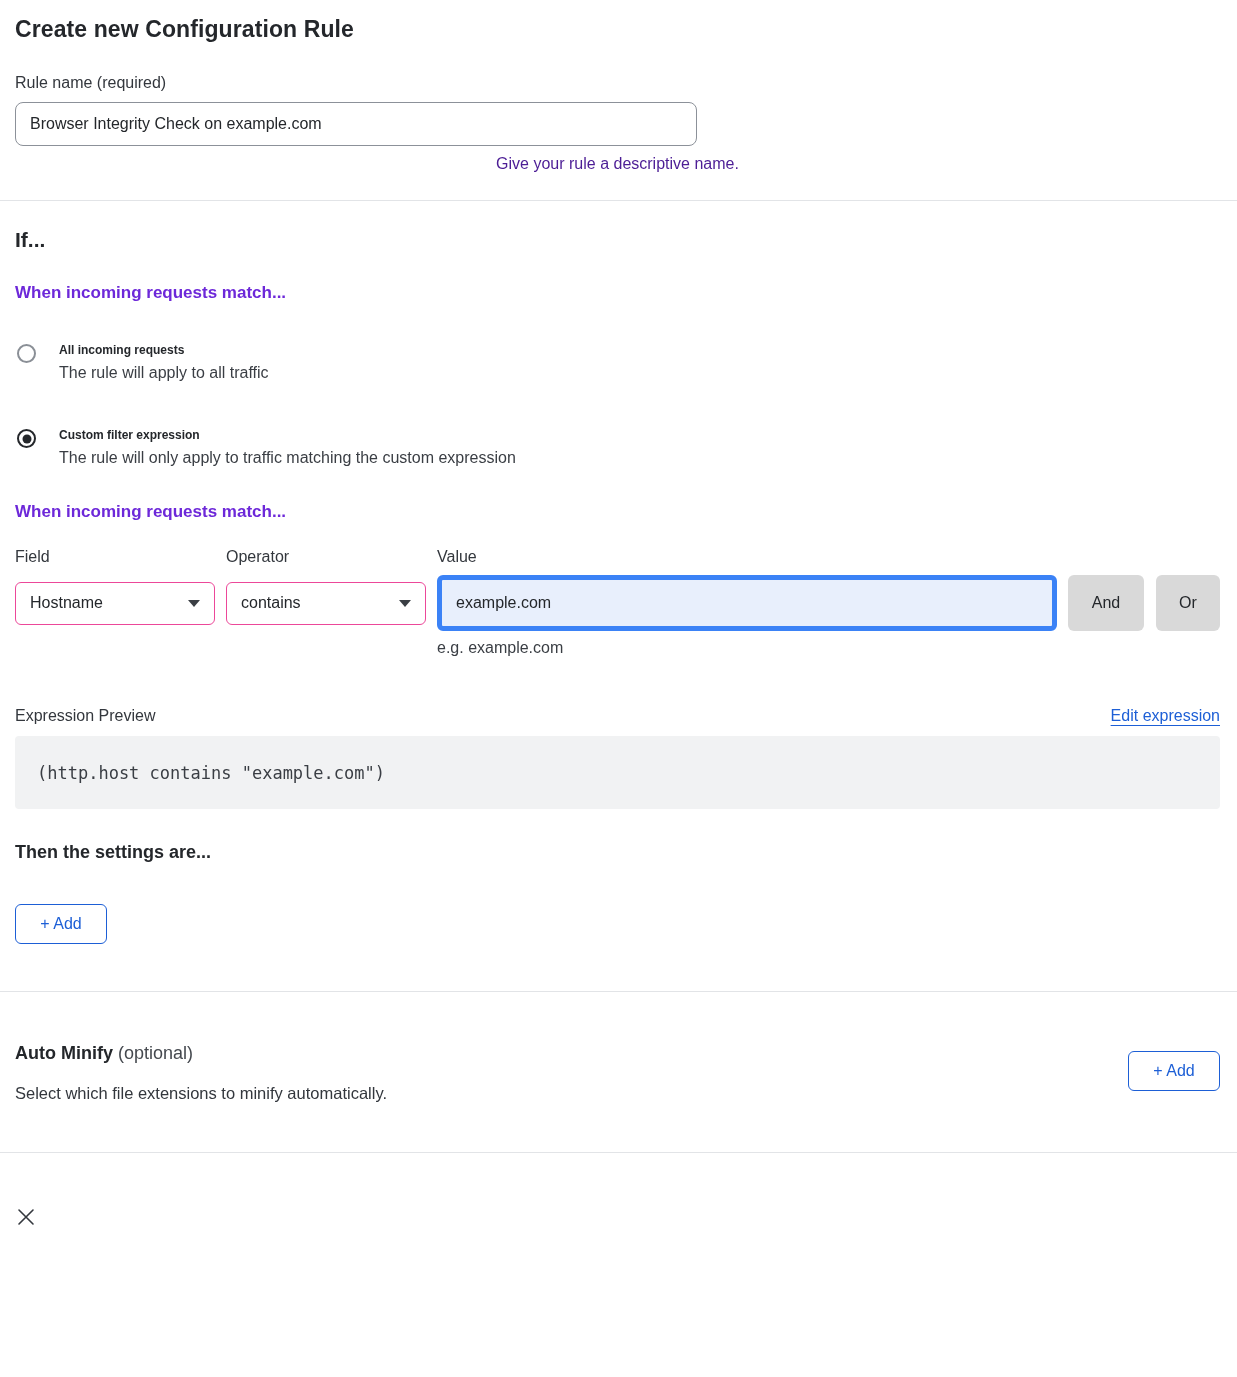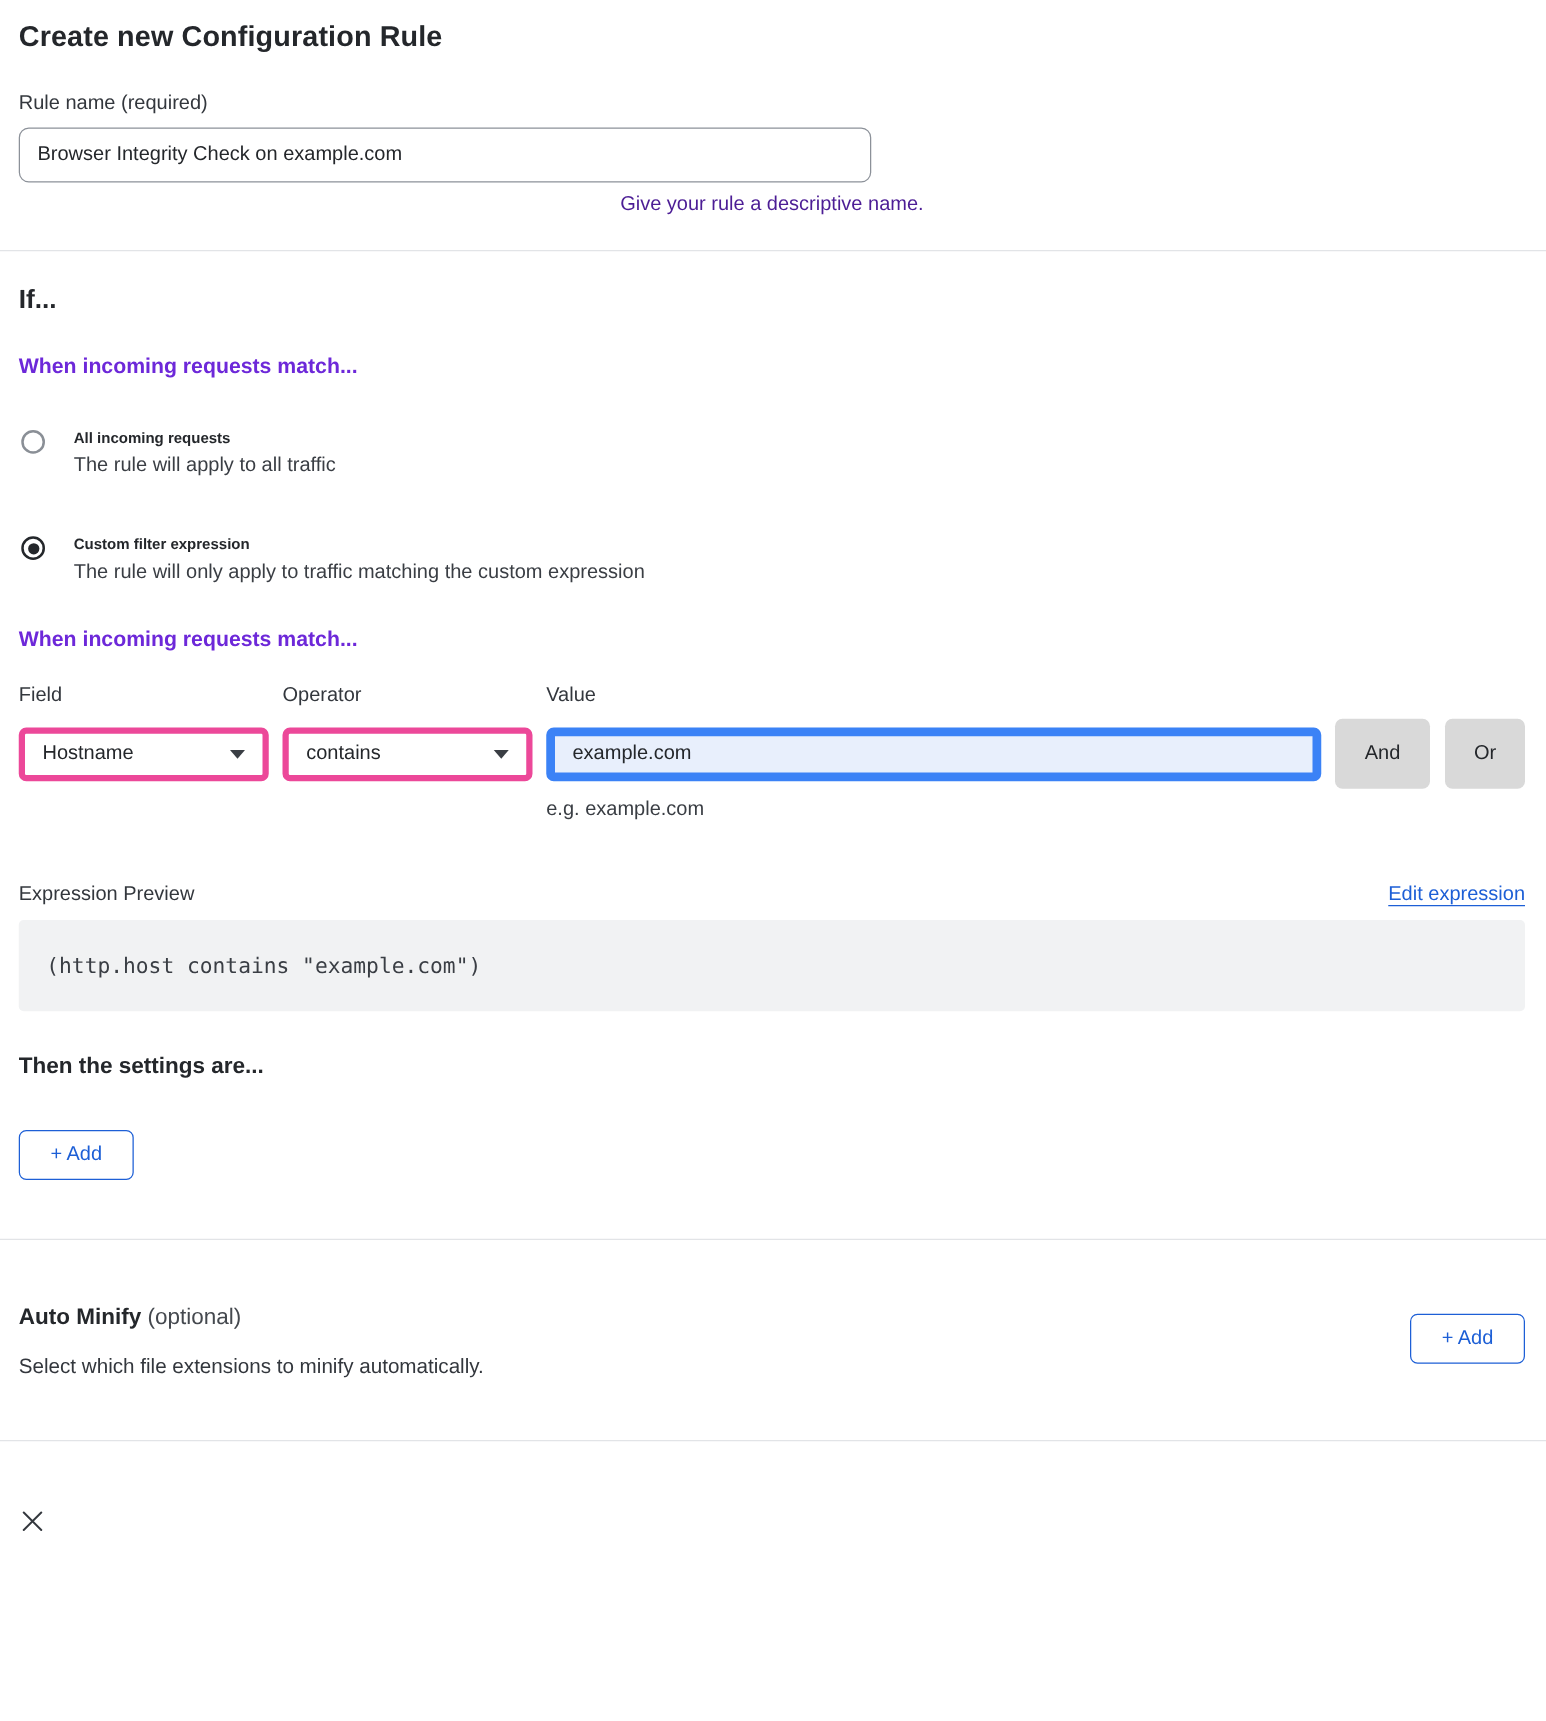--- a/index.html
+++ b/index.html
@@ -69,39 +69,39 @@
   .radio-label { font-size: 12px; font-weight: 700; color: #24272b; }
   .radio-desc { font-size: 16px; margin-top: 7px; color: #3a3e44; }
 
   .builder { margin-top: 35px; }
   .builder-labels { display: flex; font-size: 16px; color: #33373d; }
   .builder-labels .lbl-field { width: 211px; }
   .builder-labels .lbl-operator { width: 211px; }
   .builder-row { display: flex; align-items: center; margin-top: 9px; }
   .select {
     width: 200px; height: 43px;
-    border: 5px solid #ec4899;
+    border: 1px solid #ec4899;
     border-radius: 6px;
     background: #fff;
     display: flex; align-items: center; justify-content: space-between;
     padding: 0 14px;
     font-size: 16px;
     color: #24272b;
     cursor: pointer;
     margin-right: 11px;
   }
   .caret {
     width: 0; height: 0;
     border-left: 6px solid transparent;
     border-right: 6px solid transparent;
     border-top: 7px solid #3a3e44;
   }
   .value-input {
-    width: 620px; height: 43px;
-    border: 7px solid #3b82f6;
+    width: 620px; height: 56px;
+    border: 5px solid #3b82f6;
     border-radius: 6px;
     background: var(--value-highlight, #e8effc);
     padding: 0 14px;
     font-size: 16px;
     font-family: inherit;
     color: #24272b;
     display: block;
   }
   .conj-btn {
     height: 56px;

